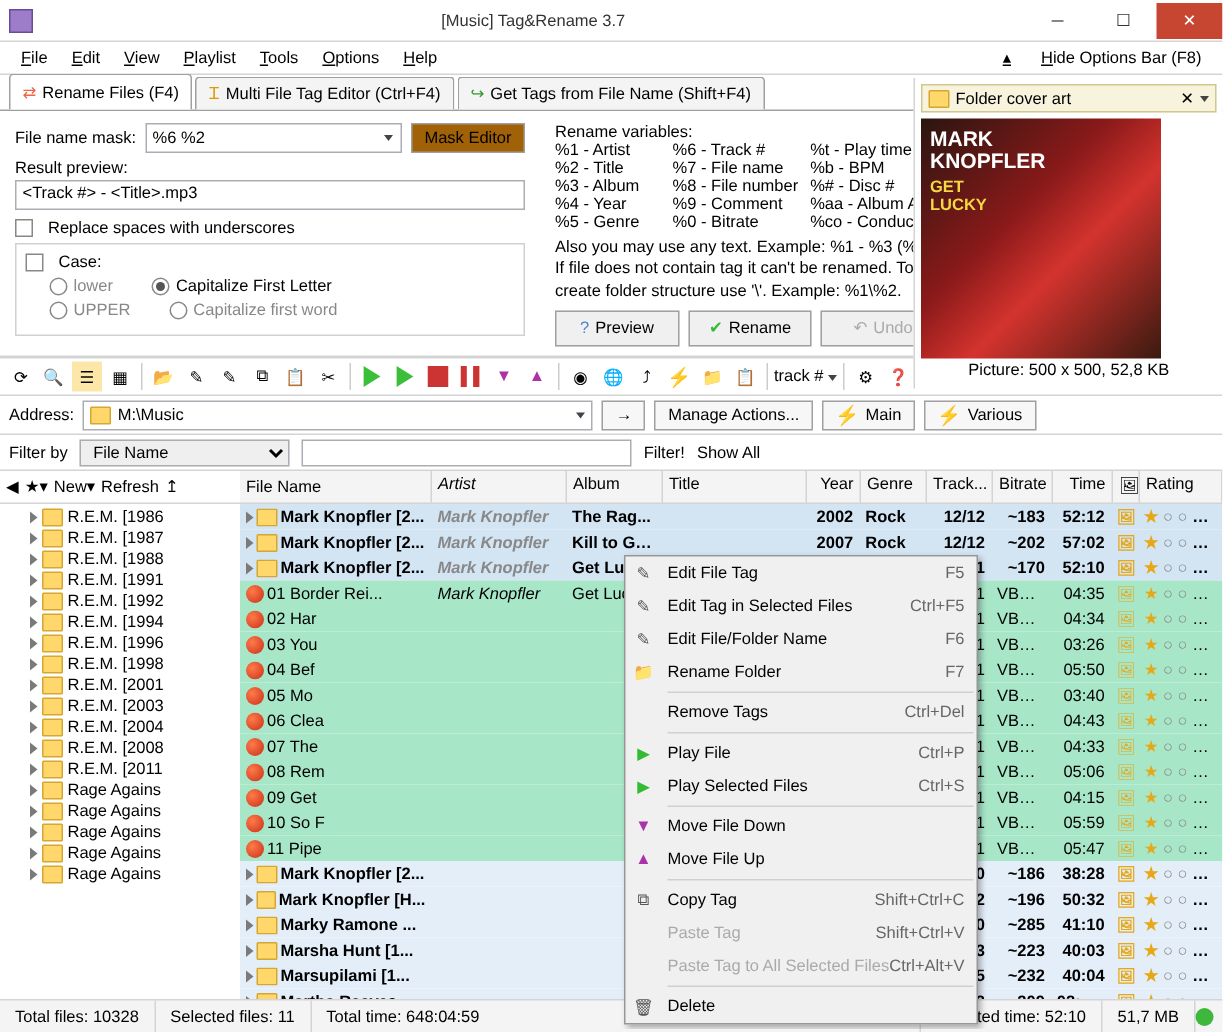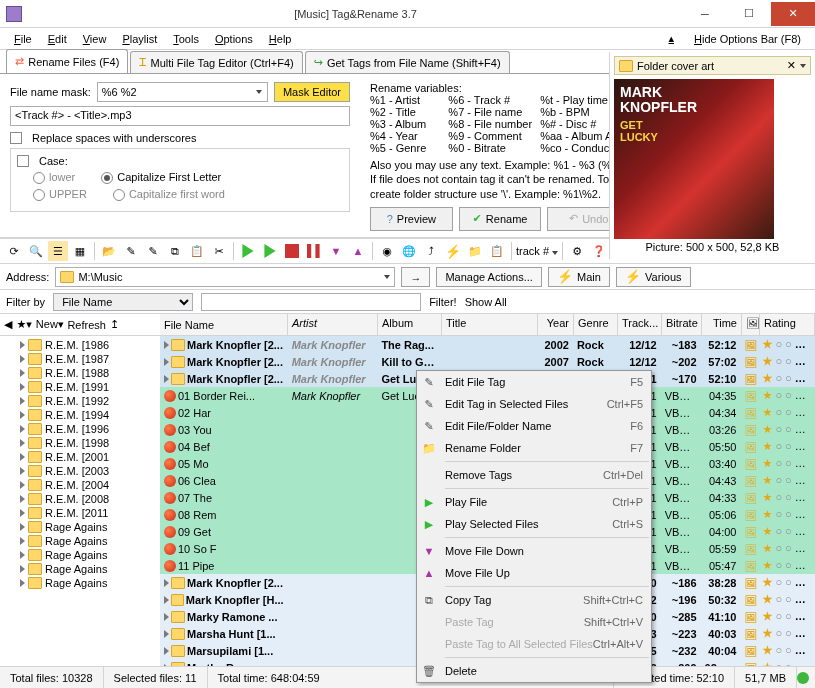--- a/index.html
+++ b/index.html
@@ -14,21 +14,21 @@
 .menubar span { padding:2px 8px; text-decoration:underline; text-decoration-color:transparent; }
 .menubar span::first-letter { text-decoration:underline; }
 .menubar .opt-right { margin-left:auto; display:flex; align-items:center; gap:4px; }
 .tabsrow { height:24px; display:flex; align-items:flex-end; border-bottom:1px solid #a0a0a0; padding-left:6px; gap:2px; position:relative; }
 .tab { display:flex; align-items:center; gap:4px; height:22px; padding:0 8px; border:1px solid #a0a0a0; border-bottom:none; background:#f4f4f4; border-radius:3px 3px 0 0; }
 .tab.active { background:#fff; height:24px; }
 .top-panel { display:flex; }
 .left-panel { padding:8px 10px; width:360px; }
 .row { display:flex; align-items:center; gap:6px; margin-bottom:4px; }
 .mask-input { flex:1; height:20px; border:1px solid #abadb3; padding:0 4px; }
-.mask-btn { height:20px; padding:0 8px; border:1px solid #a0a0a0; background:#fde047; }
+.mask-btn { height:20px; padding:0 8px; border:1px solid #a0a0a0; background:#a16207; }
 .preview-box { border:1px solid #abadb3; background:#fff; padding:2px 4px; height:20px; margin:2px 0 6px; }
 .case-frame { border:1px solid #d0d0d0; padding:6px; margin-top:4px; }
 .chk { width:12px; height:12px; border:1px solid #888; display:inline-block; vertical-align:middle; margin-right:4px; background:#fff; }
 .radio { width:12px; height:12px; border:1px solid #888; border-radius:50%; display:inline-block; vertical-align:middle; margin-right:4px; background:#fff; }
 .radio.on::after { content:""; display:block; width:6px; height:6px; background:#555; border-radius:50%; margin:2px; }
 .radio-label { color:#888; margin-right:20px; }
 .radio-label.on { color:#000; }
 .var-panel { flex:1; padding:8px 10px; font-size:11px; }
 .var-cols { display:grid; grid-template-columns:1fr 1fr 1fr; gap:0 8px; }
 .var-cols div { white-space:nowrap; }
@@ -132,20 +132,21 @@
 </div>
 
 <div class="top-panel" style="height:164px; border-bottom:1px solid #d4d4d4; width:640px;">
   <div class="left-panel">
     <div class="row">
       <span>File name mask:</span>
       <input class="mask-input" value="%6 %2" style="">
       <span class="chev" style="margin-left:-18px;margin-right:6px;"></span>
       <button class="mask-btn">Mask Editor</button>
     </div>
+    <div>Result preview:</div>
     <div class="preview-box">&lt;Track #&gt; - &lt;Title&gt;.mp3</div>
     <div class="row">
         <span class="chk"></span>
         <span>Replace spaces with underscores</span>
       </div>
     <div class="case-frame">
       <div class="row">
           <span class="chk"></span>
           <span>Case:</span>
         </div>
@@ -588,21 +589,21 @@
             <span class="hp"></span>
             <span>09 Get</span>
           </div>
           <div class="lc c-ar"></div>
           <div class="lc c-al"></div>
           <div class="lc c-ti"></div>
           <div class="lc c-yr">2009</div>
           <div class="lc c-ge">Rock</div>
           <div class="lc c-tr">09/11</div>
           <div class="lc c-br">VBR1...</div>
-          <div class="lc c-tm">04:00</div>
+          <div class="lc c-tm">04:15</div>
           <div class="lc c-ic"><span class="pic-ico star">🖼</span></div>
           <div class="lc"><span class="star">★</span> <span style="color:#888">○ ○ ○ ○</span></div>
         </div>
         <div class="lr sel-green">
           <div class="lc c-fn">
             <span class="hp"></span>
             <span>10 So F</span>
           </div>
           <div class="lc c-ar"></div>
           <div class="lc c-al"></div>

